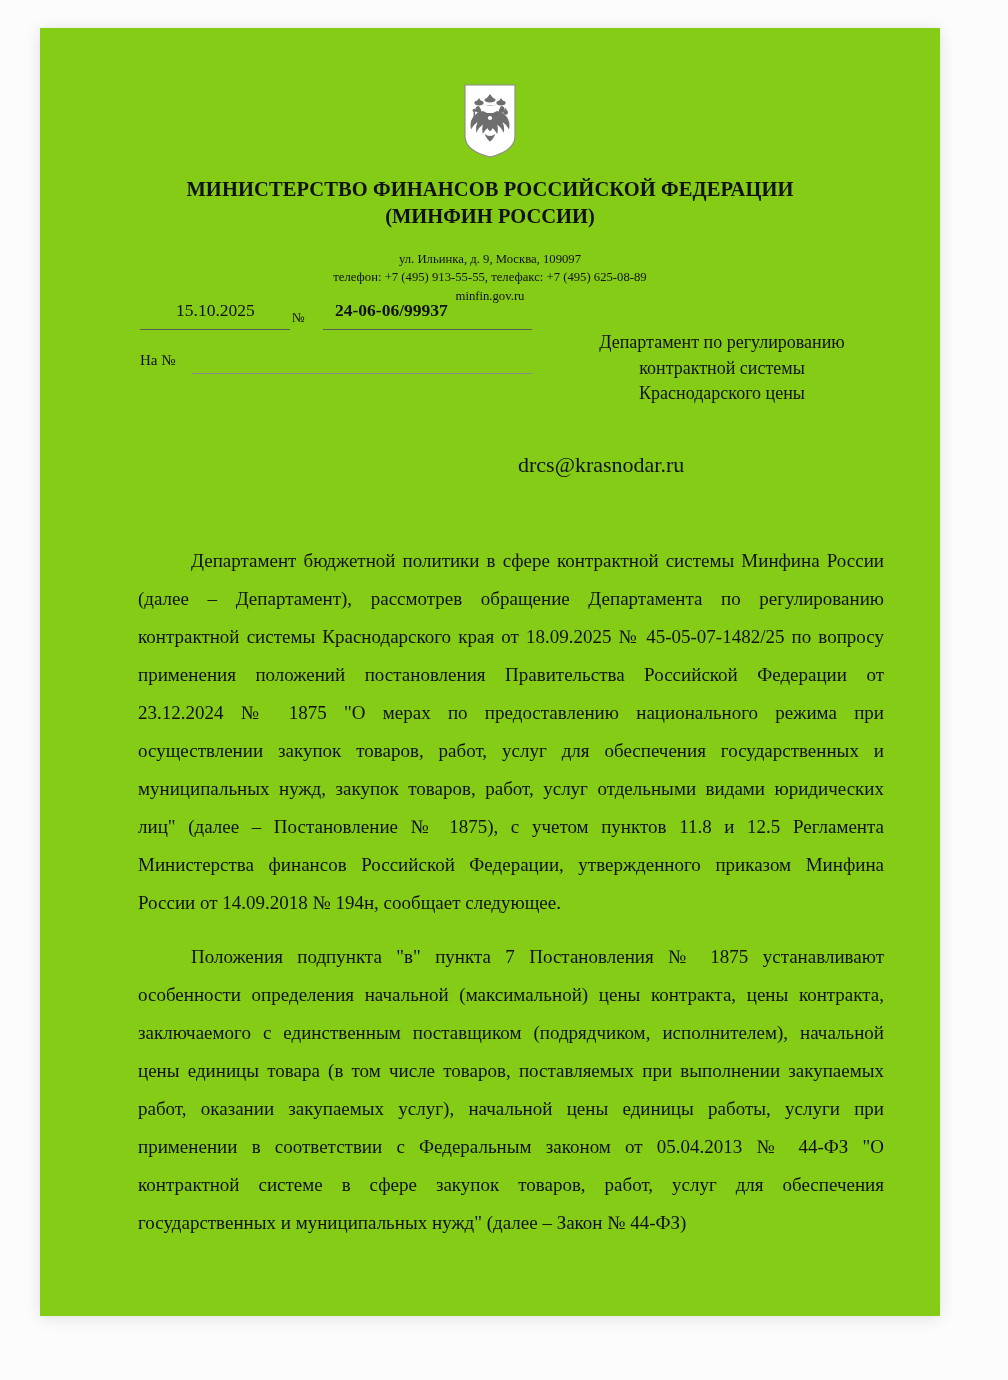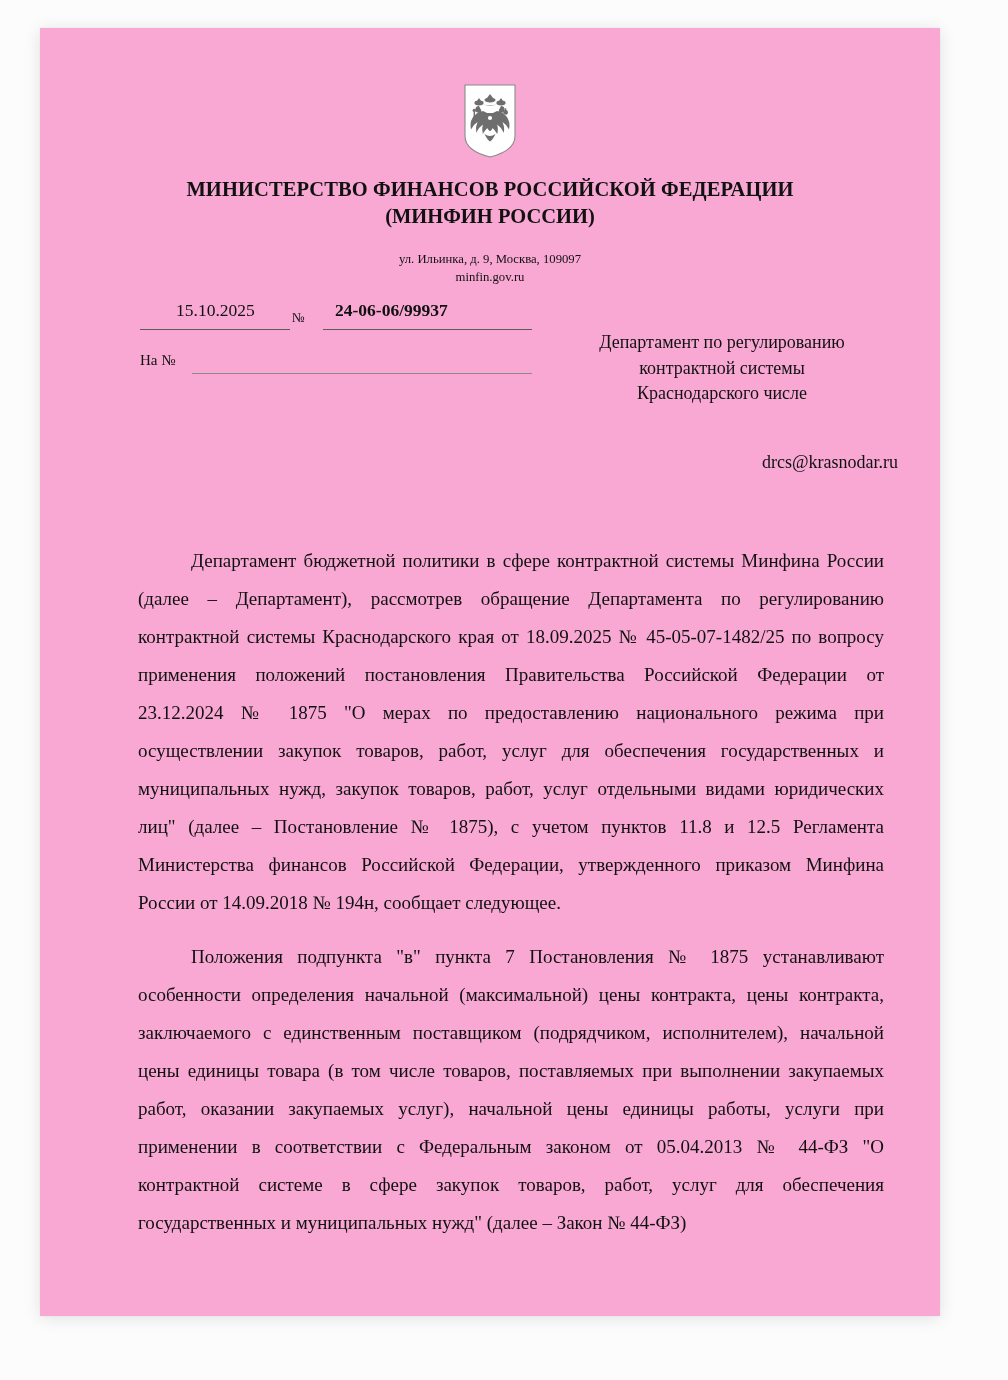--- a/index.html
+++ b/index.html
@@ -15,21 +15,21 @@
     overflow: hidden;
   }
 
   
   .page-wrap {
     position: absolute;
     left: 40px;
     top: 28px;
     width: 900px;
     height: 1288px;
-    background: #f9a8d4;
+    background: #84cc16;
     box-shadow: 0 2px 16px rgba(0,0,0,0.11), 0 0 2px rgba(0,0,0,0.05);
   }
   .page-inner {
     position: relative;
     width: 100%;
     height: 100%;
   }
 
   
   .emblem {
@@ -143,22 +143,22 @@
     width: 380px;
     text-align: center;
     font-size: 18px;
     line-height: 1.42;
   }
   .addressee-email {
     position: absolute;
     left: 478px;
     top: 424px;
     width: 380px;
-    text-align: right;
-    font-size: 18px;
+    text-align: left;
+    font-size: 22px;
   }
 
   
   .subject {
     position: absolute;
     left: 100px;
     top: 424px;
     width: 330px;
     font-size: 16.5px;
   }
@@ -226,20 +226,21 @@
           <circle cx="28" cy="34" r="2.1"></circle>
         </g>
       </svg>
     </div>
 
     <div class="letterhead">
       <div class="org-title">МИНИСТЕРСТВО ФИНАНСОВ РОССИЙСКОЙ ФЕДЕРАЦИИ</div>
       <div class="org-subtitle">(МИНФИН РОССИИ)</div>
       <div class="contacts">
         <div>ул. Ильинка, д. 9, Москва, 109097</div>
+        <div>телефон: +7 (495) 913-55-55, телефакс: +7 (495) 625-08-89</div>
         <div>minfin.gov.ru</div>
       </div>
     </div>
 
     <div class="ref-block">
       <div class="ref-row1">
         <span class="ref-date">15.10.2025</span>
         <span class="ref-no-label">№</span>
         <span class="ref-number">24-06-06/99937</span>
         <span class="rule-a"></span>
@@ -247,21 +248,21 @@
       </div>
       <div class="ref-row2">
         <span class="ref-onno-label">На №</span>
         <span class="rule-c"></span>
       </div>
     </div>
 
     <div class="addressee">
       <div>Департамент по регулированию</div>
       <div>контрактной системы</div>
-      <div>Краснодарского числе</div>
+      <div>Краснодарского цены</div>
     </div>
     <div class="addressee-email">drcs@krasnodar.ru</div>
 
 
     <div class="body-text">
       <p>Департамент бюджетной политики в сфере контрактной системы Минфина России (далее – Департамент), рассмотрев обращение Департамента по регулированию контрактной системы Краснодарского края от 18.09.2025 № 45-05-07-1482/25 по вопросу применения положений постановления Правительства Российской Федерации от 23.12.2024 № 1875 "О мерах по предоставлению национального режима при осуществлении закупок товаров, работ, услуг для обеспечения государственных и муниципальных нужд, закупок товаров, работ, услуг отдельными видами юридических лиц" (далее – Постановление № 1875), с учетом пунктов 11.8 и 12.5 Регламента Министерства финансов Российской Федерации, утвержденного приказом Минфина России от 14.09.2018 № 194н, сообщает следующее.</p>
       <p>Положения подпункта "в" пункта 7 Постановления № 1875 устанавливают особенности определения начальной (максимальной) цены контракта, цены контракта, заключаемого с единственным поставщиком (подрядчиком, исполнителем), начальной цены единицы товара (в том числе товаров, поставляемых при выполнении закупаемых работ, оказании закупаемых услуг), начальной цены единицы работы, услуги при применении в соответствии с Федеральным законом от 05.04.2013 № 44-ФЗ "О контрактной системе в сфере закупок товаров, работ, услуг для обеспечения государственных и муниципальных нужд" (далее – Закон № 44-ФЗ)</p>
     </div>
 
   </div>

